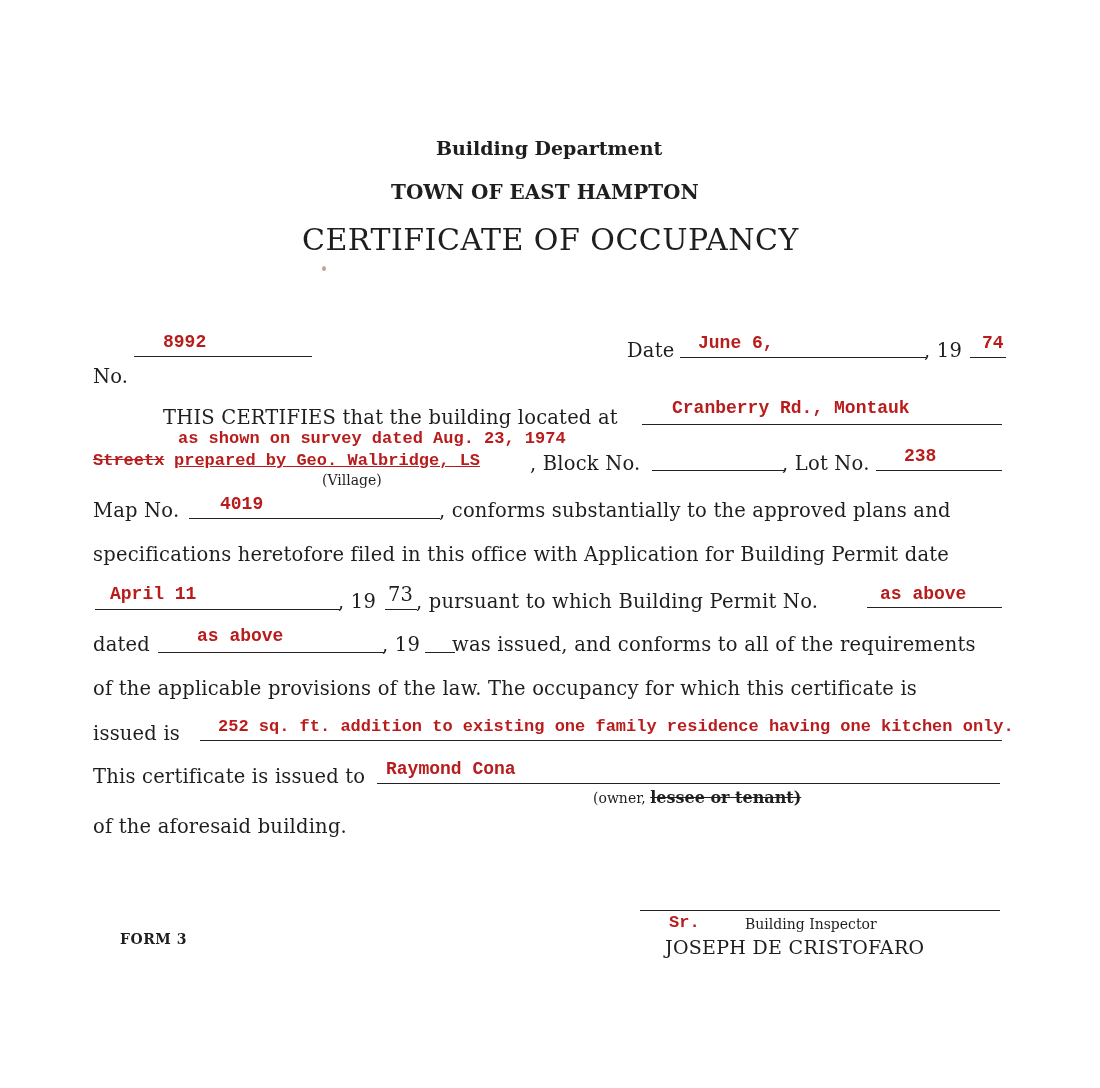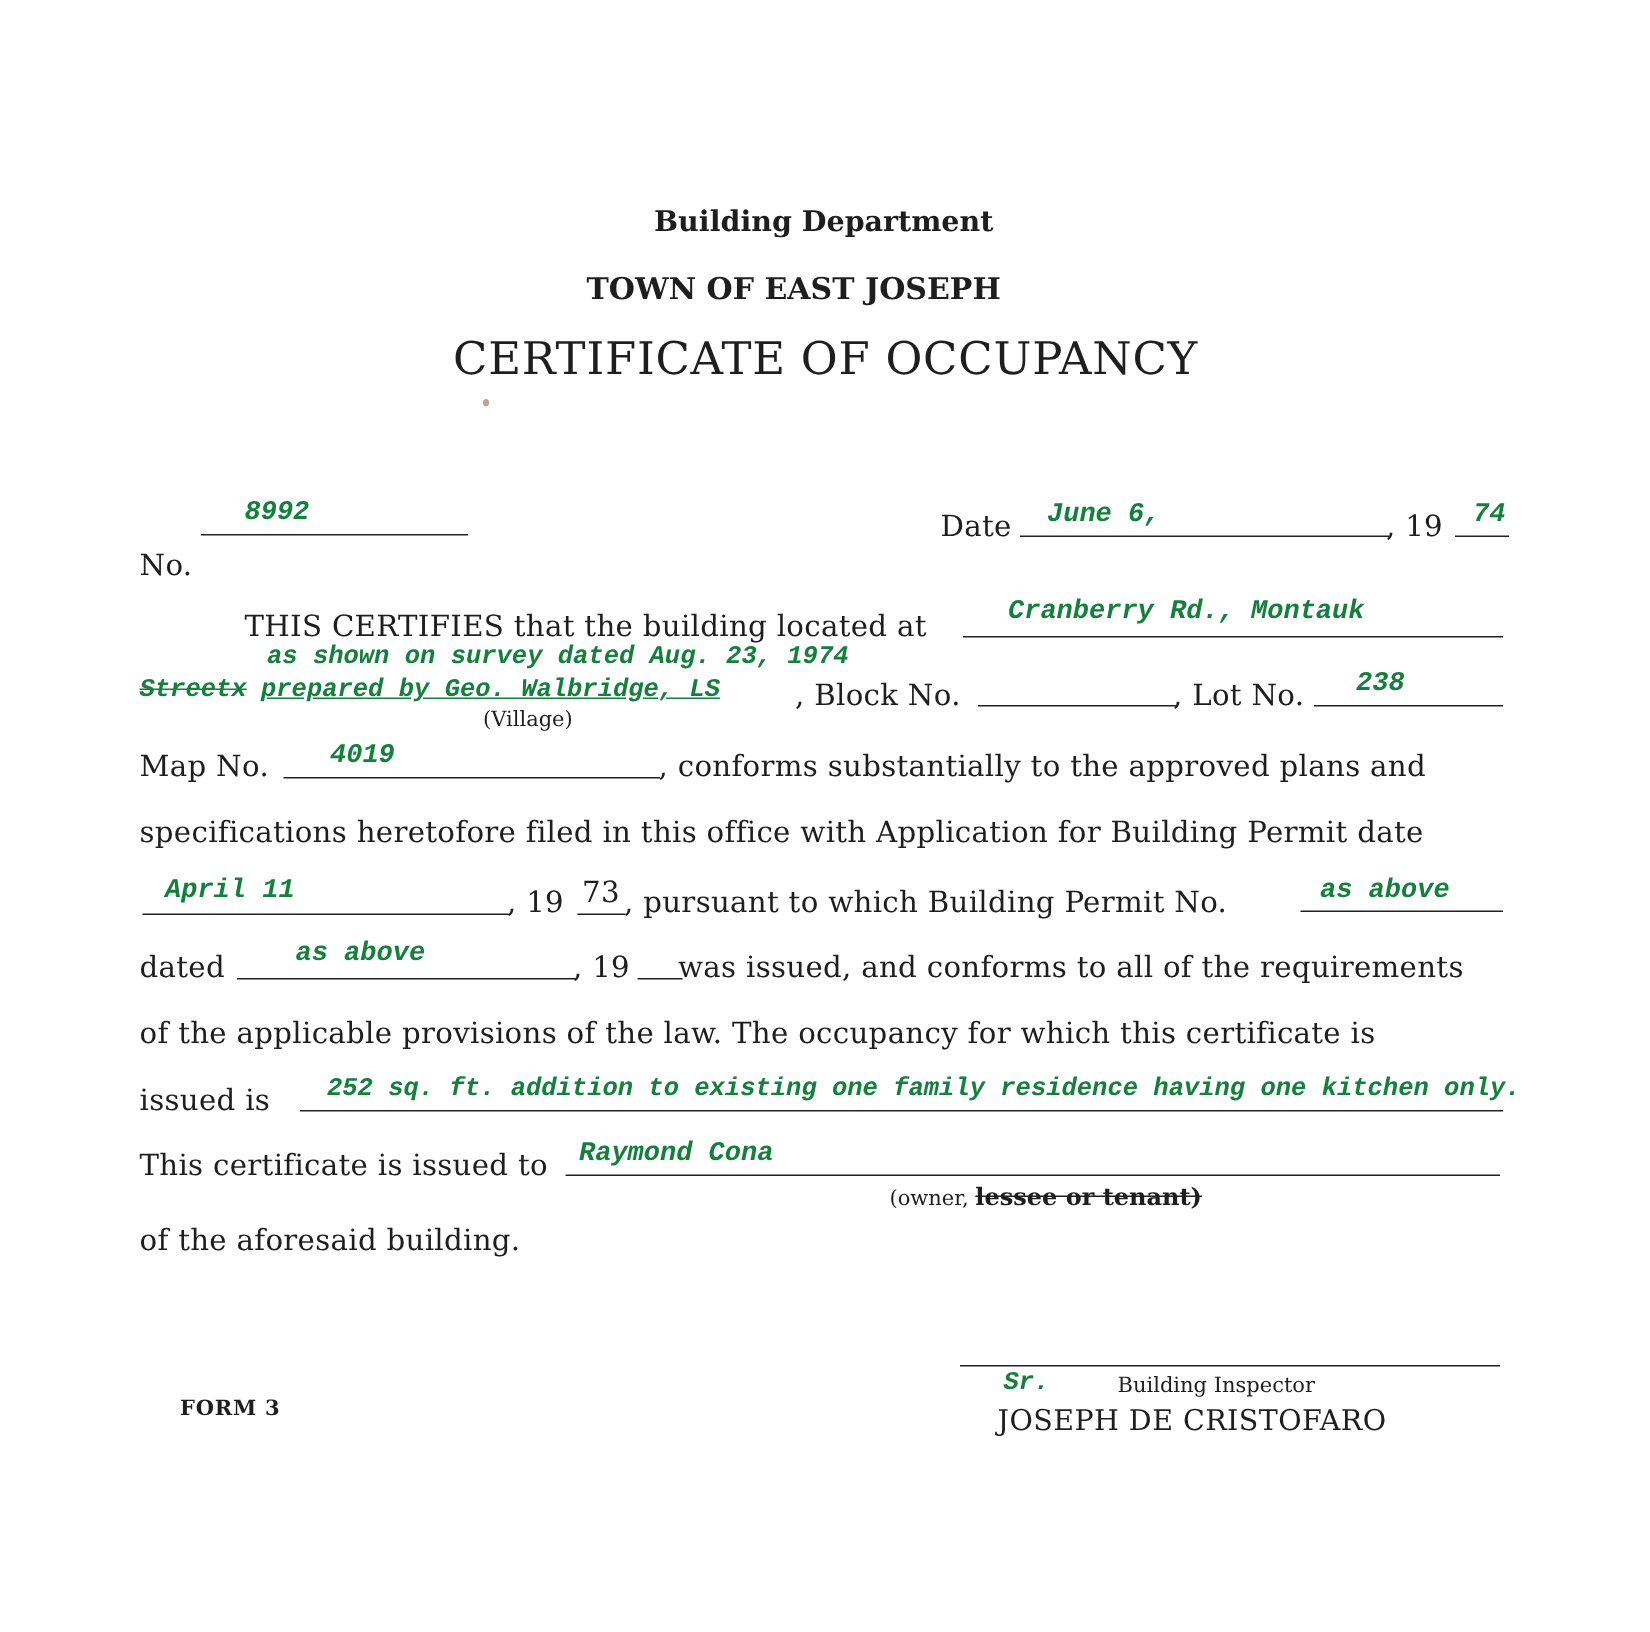--- a/index.html
+++ b/index.html
@@ -1,37 +1,37 @@
 <!DOCTYPE html>
 <html><head>
   <meta charset="utf-8">
   <style>
     html, body { margin:0; padding:0; }
     body {
       width:1100px; height:1088px; background:#ffffff; position:relative; overflow:hidden;
       color:#1e1e1e; font-family:"DejaVu Serif", serif;
     }
     .abs { position:absolute; white-space:nowrap; }
-    .typed { font-family:"Liberation Mono", monospace; font-weight:bold; color:#15803d;font-style:italic; }
+    .typed { font-family:"Liberation Mono", monospace; font-weight:bold; color:#b91c1c; }
     .blank { position:absolute; border-bottom:1.3px solid #222; height:0; }
     .hdr1 { font-size:19px; font-weight:bold; }
     .hdr2 { font-size:20px; font-weight:bold; }
     .hdr3 { font-size:30px; letter-spacing:0.5px; }
     .body-t { font-size:19.5px; letter-spacing:0.2px; }
     .small { font-size:14px; }
     .typed-lg { font-size:18px; }
     .typed-md { font-size:17px; }
     .strike { text-decoration:line-through; }
     .speck { position:absolute; background:#bba59a; border-radius:50%; }
   </style>
 </head>
 <body>
 
 <div class="abs hdr1" style="left:436px; top:137px;">Building Department</div>
-<div class="abs hdr2" style="left:391px; top:180px;">TOWN OF EAST JOSEPH</div>
+<div class="abs hdr2" style="left:391px; top:180px;">TOWN OF EAST HAMPTON</div>
 <div class="abs hdr3" style="left:302px; top:222px;">CERTIFICATE OF OCCUPANCY</div>
 <div class="speck" style="left:322px; top:266px; width:4px; height:5px;"></div>
 
 <div class="abs body-t" style="left:93px; top:337px;margin-top:28px;">No.</div>
 <div class="blank" style="left:134px; top:356px; width:178px;"></div>
 <div class="abs typed typed-lg" style="left:163px; top:332px;">8992</div>
 
 <div class="abs body-t" style="left:627px; top:339px;">Date</div>
 <div class="blank" style="left:680px; top:357px; width:246px;"></div>
 <div class="abs typed typed-lg" style="left:698px; top:333px;">June 6,</div>

